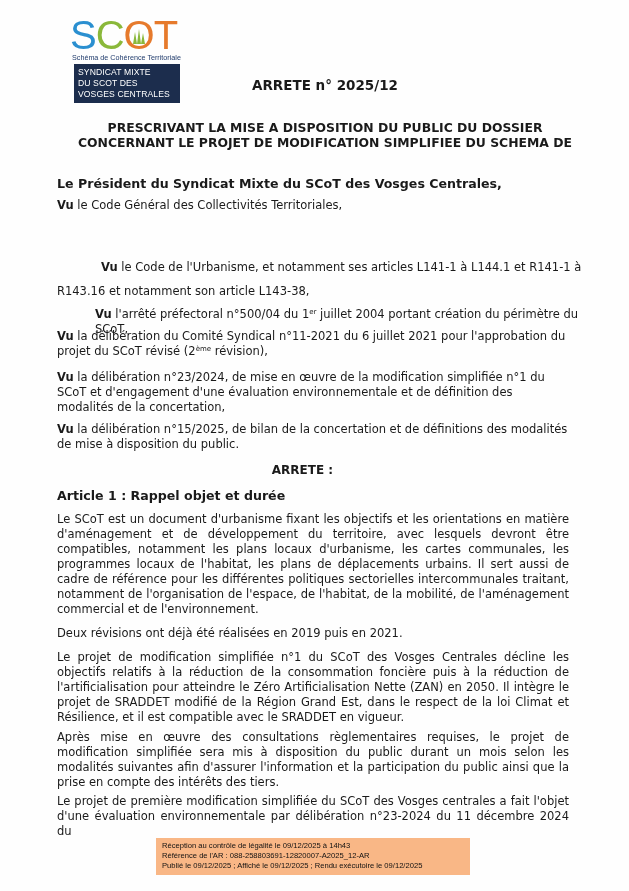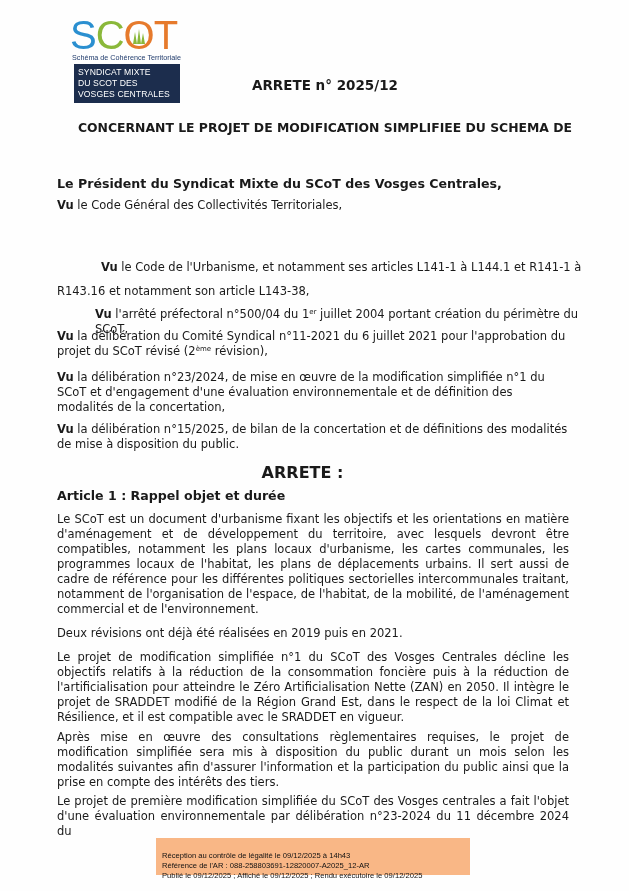--- a/index.html
+++ b/index.html
@@ -27,27 +27,27 @@
     .title { position: absolute; left: 60px; width: 530px; top: 120px; text-align: center;
              font-weight: bold; font-size: 12.4px; line-height: 15px; }
 
     .txt { position: absolute; left: 57px; width: 512px; font-size: 11.5px; line-height: 15px; }
     .txt b { font-weight: bold; }
     .president { top: 176px; font-weight: bold; font-size: 12.6px; }
     .justify { text-align: justify; }
     sup { font-size: 7px; line-height: 0; vertical-align: 4px; }
 
     .arrete-head { position: absolute; left: 0; width: 605px; top: 463px; text-align: center;
-                   font-weight: bold; font-size: 16px; }
+                   font-weight: bold; font-size: 12px; }
     .article-title { position: absolute; left: 57px; top: 488px; font-weight: bold; font-size: 12.6px; }
 
     
     .stamp { position: absolute; left: 156px; top: 838px; width: 314px; height: 37px;
              background: #f9b786; font-family: "Liberation Sans", sans-serif; font-size: 7.6px;
-             line-height: 10.2px; color: #111; padding: 13px 6px; box-sizing: border-box; }
+             line-height: 10.2px; color: #111; padding: 3px 6px; box-sizing: border-box; }
   </style>
 </head>
 <body>
 
 <div class="page">
 
   <div class="logo">
     <div class="logo-word">
       <span class="logo-s">S</span><span class="logo-c">C</span><span class="logo-o"><span>O</span><svg class="logo-grass" viewBox="0 0 14 16">
             <path d="M1 16 L3 4 L5 16 Z M5 16 L7 1 L9 16 Z M9 16 L11 5 L13 16 Z" fill="#8ab83a"></path>
@@ -56,20 +56,21 @@
     <div class="logo-sub">Schéma de Cohérence Territoriale</div>
     <div class="logo-box">
       <div>SYNDICAT MIXTE</div>
       <div>DU SCOT DES</div>
       <div>VOSGES CENTRALES</div>
     </div>
   </div>
 
   <div class="arrete-num">ARRETE n° 2025/12</div>
   <div class="title">
+    <div>PRESCRIVANT LA MISE A DISPOSITION DU PUBLIC DU DOSSIER</div>
     <div>CONCERNANT LE PROJET DE MODIFICATION SIMPLIFIEE DU SCHEMA DE</div>
   </div>
 
   <div class="txt president">Le Président du Syndicat Mixte du SCoT des Vosges Centrales,</div>
 
   <div class="txt" style="top:198px;">
     <b>Vu</b><span> le Code Général des Collectivités Territoriales,</span>
   </div>
   <div class="txt" style="top:260px;margin-left:44px;">
     <b>Vu</b><span> le Code de l'Urbanisme, et notamment ses articles L141-1 à L144.1 et R141-1 à</span>

